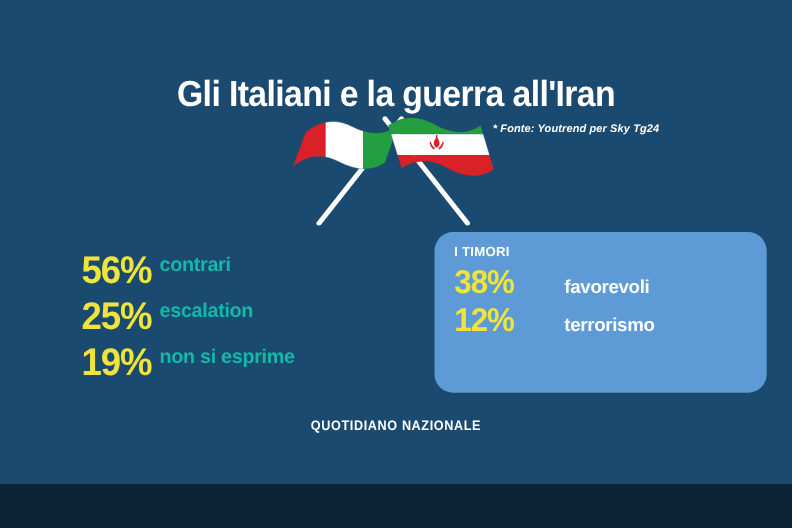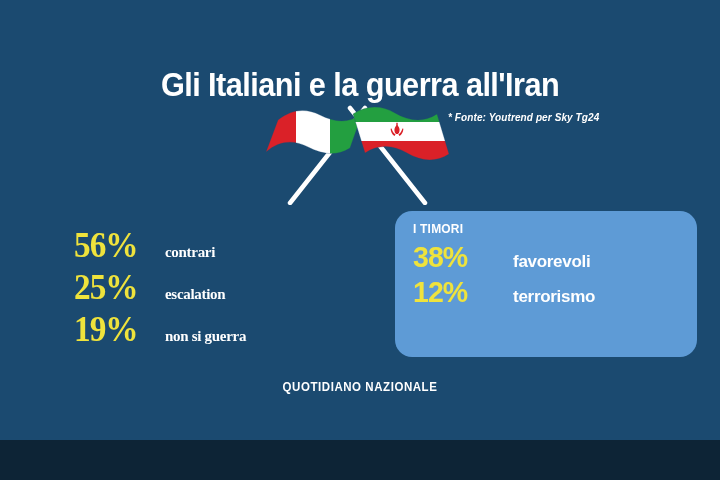--- a/index.html
+++ b/index.html
@@ -60,40 +60,39 @@
 
   
   #left-stats {
     position: absolute;
     left: 74px;
     top: 228px;
     width: 300px;
   }
   .stat-row {
     display: flex;
-    align-items: flex-end;
+    align-items: flex-start;
     margin-bottom: 6px;
     white-space: nowrap;
-    font-family: Liberation Serif, serif;
   }
   .stat-pct {
     color: #efe33c;
     font-size: 35px;
     font-weight: bold;
     letter-spacing: -1px;
     line-height: 36px;
     transform: scaleX(0.95);
     transform-origin: left center;
   }
   .stat-label {
-    color: #ffffff;
-    font-size: 15px;
+    color: #14b8a6;
+    font-size: 18px;
     font-weight: bold;
     letter-spacing: -0.3px;
-    margin-left: 24px;
+    margin-left: 4px;
     line-height: 24px;
   }
 
   
   #fears-panel {
     position: absolute;
     left: 395px;
     top: 211px;
     width: 302px;
     height: 146px;
@@ -214,21 +213,21 @@
     <div class="stat-row">
       <span class="stat-pct">56%</span>
       <span class="stat-label">contrari</span>
     </div>
     <div class="stat-row">
       <span class="stat-pct">25%</span>
       <span class="stat-label">escalation</span>
     </div>
     <div class="stat-row">
       <span class="stat-pct">19%</span>
-      <span class="stat-label">non si guerra</span>
+      <span class="stat-label">non si esprime</span>
     </div>
   </div>
 
   <div id="fears-panel">
     <div id="fears-title">I TIMORI</div>
     <div class="fear-row">
       <span class="fear-pct">38%</span>
       <span class="fear-label">favorevoli</span>
     </div>
     <div class="fear-row">

